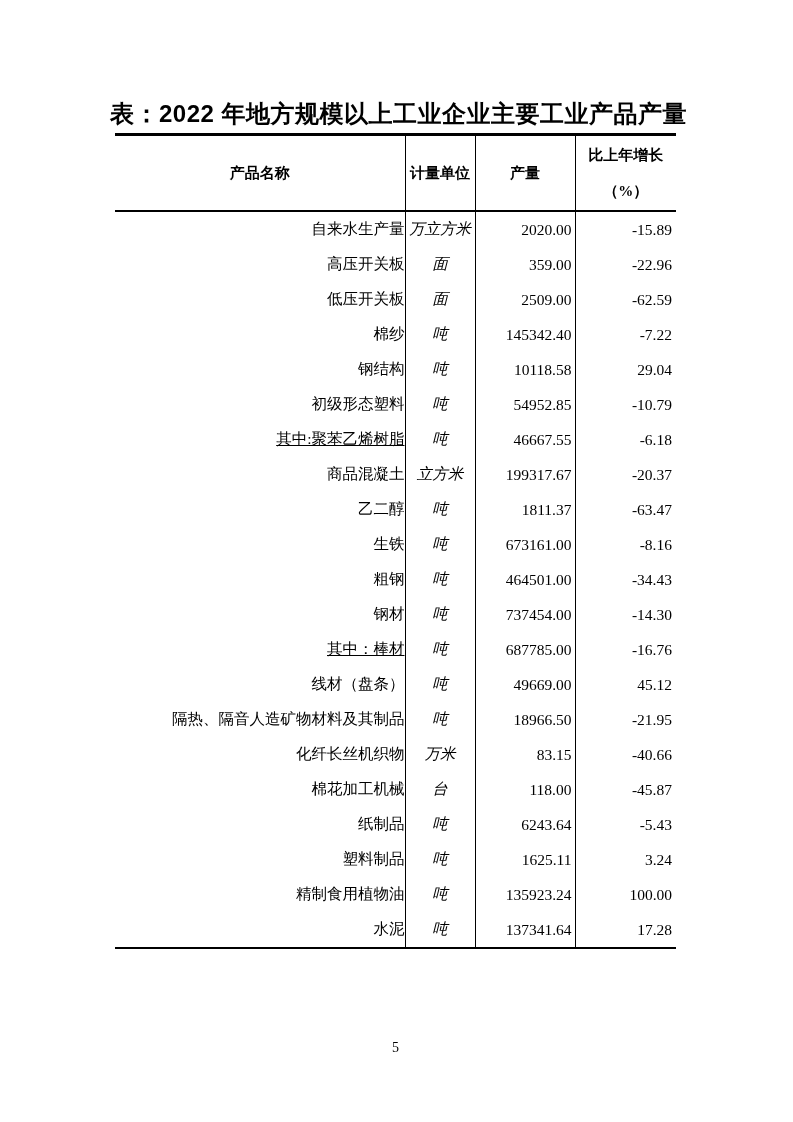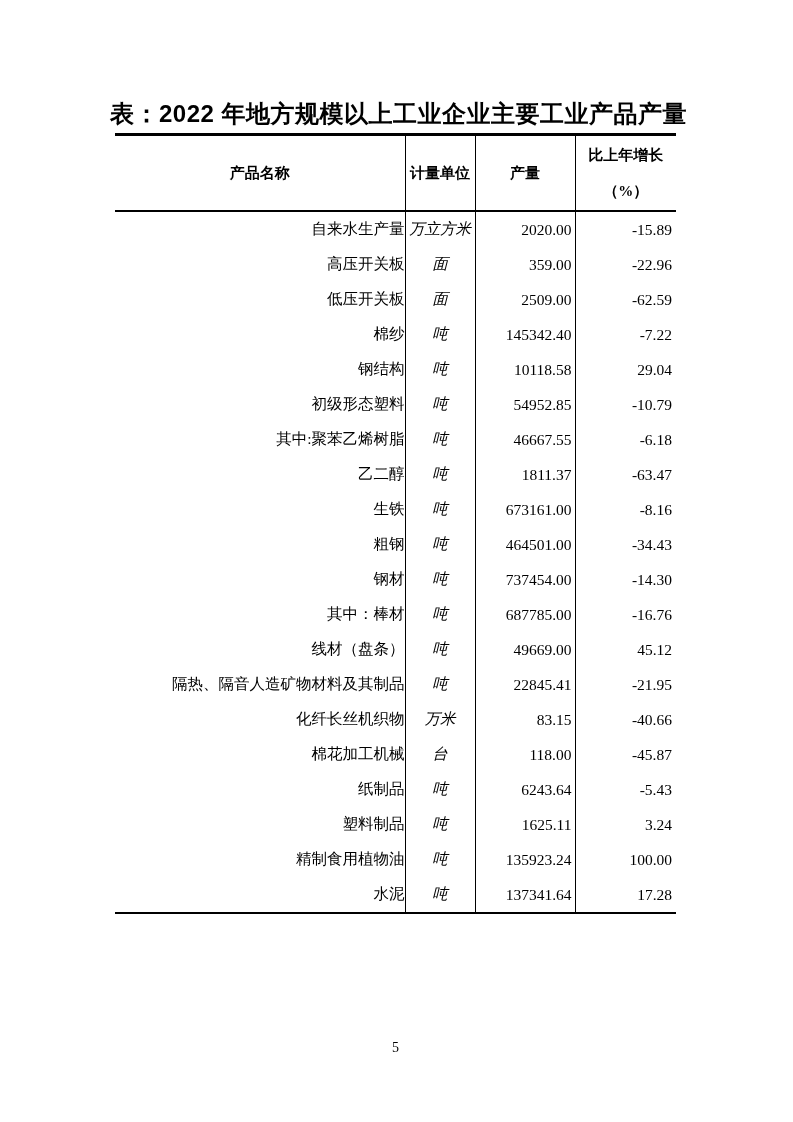--- a/index.html
+++ b/index.html
@@ -62,21 +62,21 @@
   }
   tbody td {
     height: 35px;
     font-size: 15.5px;
     vertical-align: middle;
     padding: 0;
     white-space: nowrap;
     overflow: hidden;
   }
   td.c-name   { text-align: right;  padding-left: 3px; }
-  td.c-name.indent1 { padding-left: 17px; }
+  td.c-name.indent1 { padding-left: 17px; text-decoration: underline; }
   td.c-name.indent2 { padding-left: 59px; }
   td.c-unit   { text-align: center; font-style: italic; }
   td.c-num    { text-align: right; padding-right: 3px; }
   td.c-growth { text-align: right; padding-right: 4px; }
 
   .page-number {
     position: absolute;
     top: 1040px;
     left: 115px;
     width: 561px;
@@ -146,20 +146,26 @@
           <td class="c-num">54952.85</td>
           <td class="c-growth">-10.79</td>
         </tr>
         <tr>
           <td class="c-name indent1">其中:聚苯乙烯树脂</td>
           <td class="c-unit">吨</td>
           <td class="c-num">46667.55</td>
           <td class="c-growth">-6.18</td>
         </tr>
         <tr>
+          <td class="c-name">商品混凝土</td>
+          <td class="c-unit">立方米</td>
+          <td class="c-num">199317.67</td>
+          <td class="c-growth">-20.37</td>
+        </tr>
+        <tr>
           <td class="c-name">乙二醇</td>
           <td class="c-unit">吨</td>
           <td class="c-num">1811.37</td>
           <td class="c-growth">-63.47</td>
         </tr>
         <tr>
           <td class="c-name">生铁</td>
           <td class="c-unit">吨</td>
           <td class="c-num">673161.00</td>
           <td class="c-growth">-8.16</td>
@@ -184,21 +190,21 @@
         </tr>
         <tr>
           <td class="c-name indent2">线材（盘条）</td>
           <td class="c-unit">吨</td>
           <td class="c-num">49669.00</td>
           <td class="c-growth">45.12</td>
         </tr>
         <tr>
           <td class="c-name">隔热、隔音人造矿物材料及其制品</td>
           <td class="c-unit">吨</td>
-          <td class="c-num">22845.41</td>
+          <td class="c-num">18966.50</td>
           <td class="c-growth">-21.95</td>
         </tr>
         <tr>
           <td class="c-name">化纤长丝机织物</td>
           <td class="c-unit">万米</td>
           <td class="c-num">83.15</td>
           <td class="c-growth">-40.66</td>
         </tr>
         <tr>
           <td class="c-name">棉花加工机械</td>

